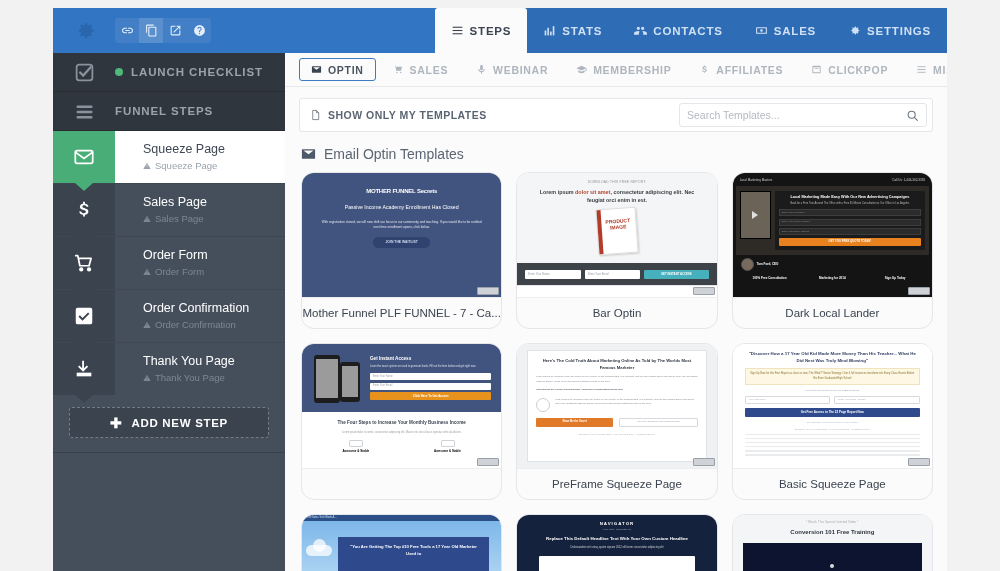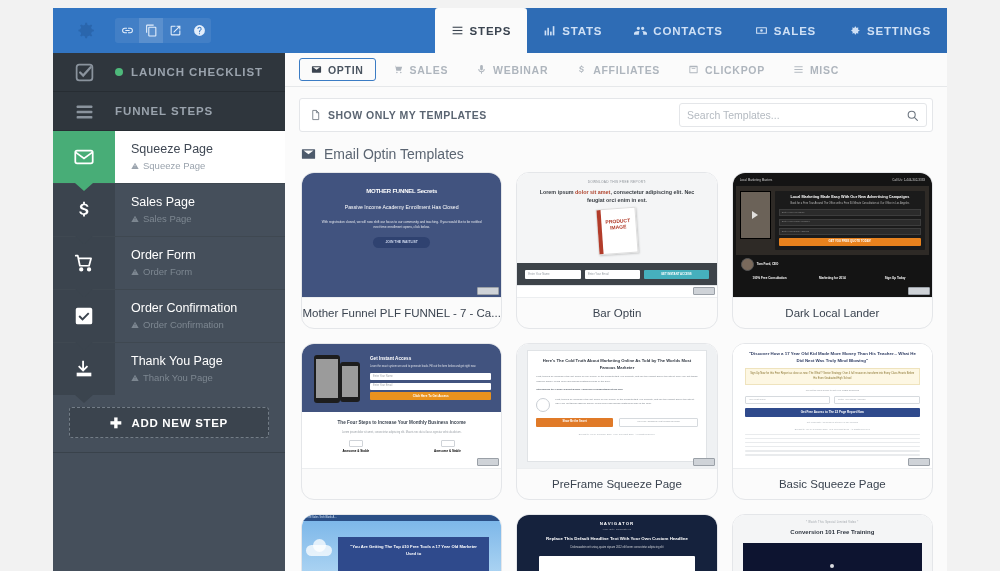--- a/index.html
+++ b/index.html
@@ -124,21 +124,21 @@
     background: #3b444e;
     display: flex; align-items: center; justify-content: center;
     color: #ffffff;
     position: relative;
   }
   .step .s-icon svg { width: 22px; height: 22px; display: block; }
   .step.active .s-icon { background: #48ad77; }
   .step .s-text {
     flex: 1 1 auto;
     display: flex; flex-direction: column; justify-content: center;
-    padding-left: 16px;
+    padding-left: 28px;
   }
   .step.active { background: #ffffff; }
   .step .s-title { font-size: 12.5px; color: #ffffff; line-height: 1.35; }
   .step.active .s-title { color: #3f4753; }
   .step .s-sub {
     font-size: 9.5px; color: #7d8791; display: flex; align-items: center; gap: 4px;
     line-height: 1.4; margin-top: 1px;
   }
   .step.active .s-sub { color: #9aa3ad; }
   .s-sub svg { width: 8px; height: 8px; display:block; fill: currentColor; }
@@ -612,20 +612,26 @@
           <span>SALES</span>
         </div>
         <div class="stab">
           <svg viewBox="0 0 24 24">
               <path d="M12 14a3 3 0 003-3V5a3 3 0 00-6 0v6a3 3 0 003 3zm5-3a5 5 0 01-10 0H5a7 7 0 006 6.9V21h2v-3.1A7 7 0 0019 11h-2z"></path>
             </svg>
           <span>WEBINAR</span>
         </div>
         <div class="stab">
           <svg viewBox="0 0 24 24">
+              <path d="M12 4L1 9l11 5 9-4.1V16h2V9L12 4zM5 13.5V17c0 1.7 3.1 3 7 3s7-1.3 7-3v-3.5l-7 3.2-7-3.2z"></path>
+            </svg>
+          <span>MEMBERSHIP</span>
+        </div>
+        <div class="stab">
+          <svg viewBox="0 0 24 24">
               <path d="M13 3h-2v2.1c-2.1.3-3.5 1.6-3.5 3.4 0 2.2 1.9 3 4 3.6 1.8.5 2.6.9 2.6 1.9 0 .9-.9 1.6-2.3 1.6-1.6 0-2.6-.8-2.8-2H6.8c.2 2 1.7 3.4 4.2 3.7V19h2v-1.7c2.3-.3 3.8-1.7 3.8-3.6 0-2.3-2-3.1-4.2-3.7-1.7-.5-2.4-.9-2.4-1.8 0-.9.8-1.5 2.1-1.5 1.4 0 2.3.7 2.5 1.8h2.1c-.2-1.9-1.5-3.1-3.9-3.4V3z"></path>
             </svg>
           <span>AFFILIATES</span>
         </div>
         <div class="stab">
           <svg viewBox="0 0 24 24">
               <path d="M4 4h16a1 1 0 011 1v14a1 1 0 01-1 1H4a1 1 0 01-1-1V5a1 1 0 011-1zm1 3v11h14V7H5zm3 2h8v2H8V9z"></path>
             </svg>
           <span>CLICKPOP</span>
         </div>

